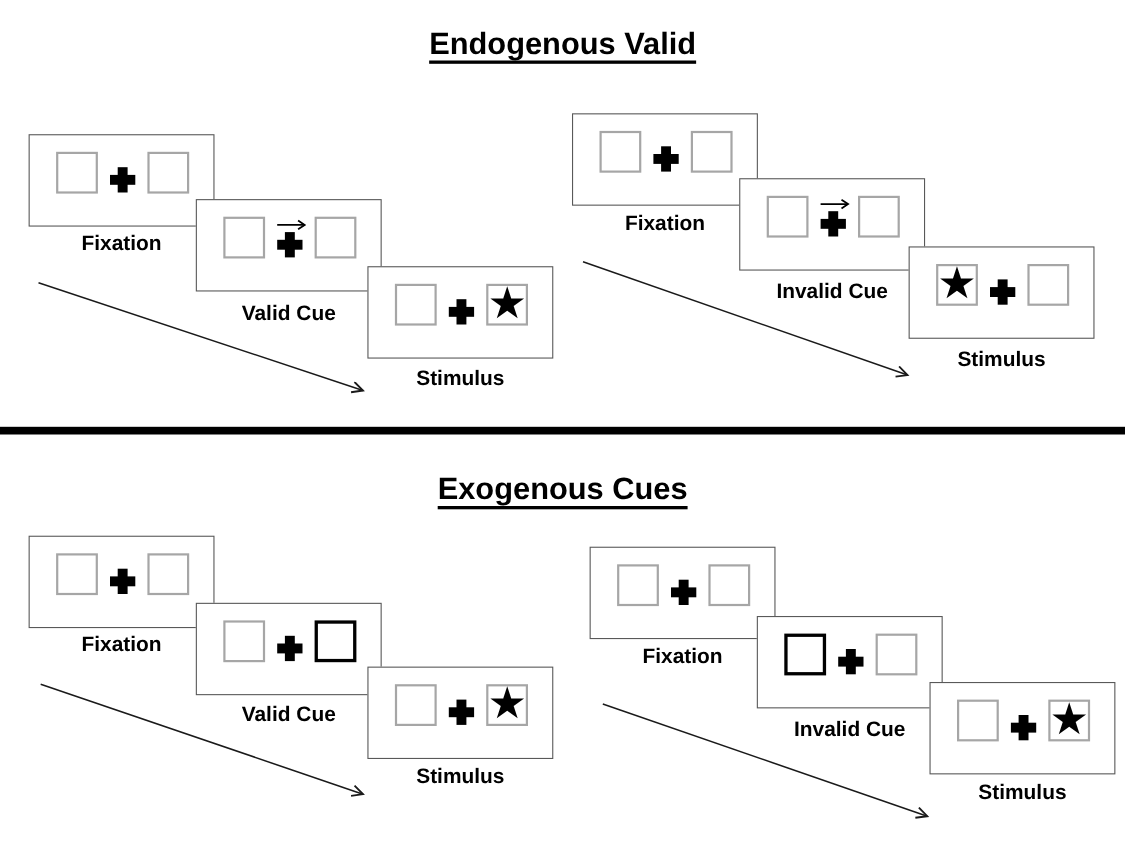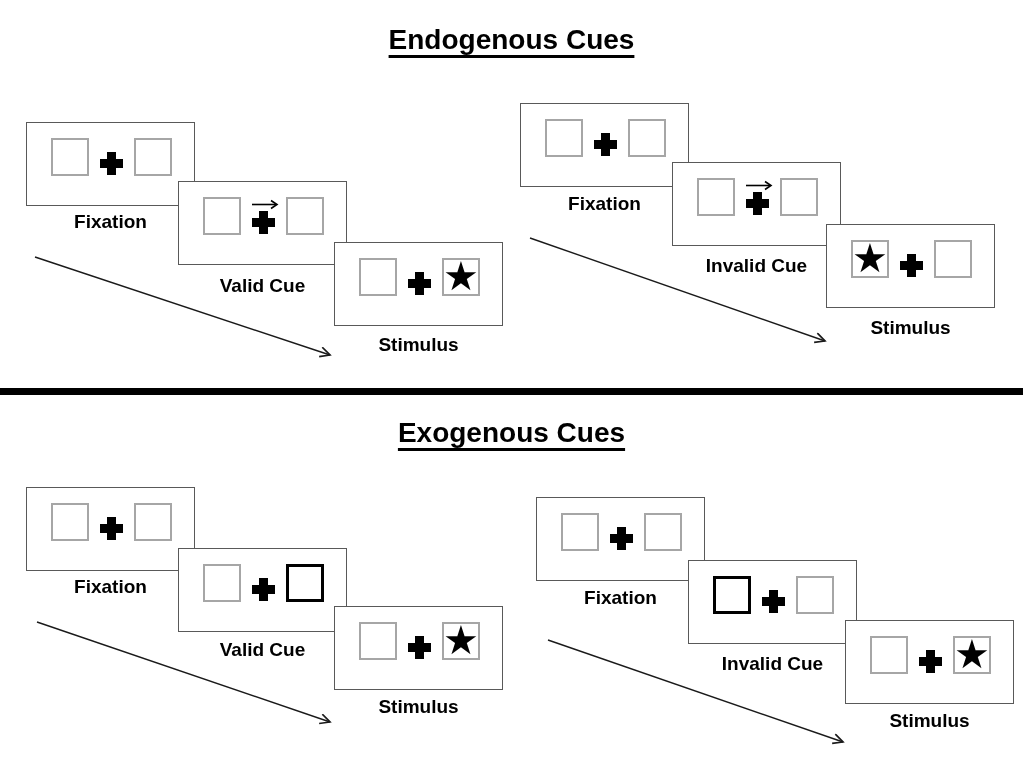--- a/index.html
+++ b/index.html
@@ -48,22 +48,22 @@
   .cross i{position:absolute;left:0;top:7px;width:23px;height:9px;background:#000;}
   .cross b{position:absolute;left:7px;top:0;width:9px;height:23px;background:#000;}
   .cue-arrow{position:absolute;left:72px;top:16px;}
   .cue-arrow line,.cue-arrow path{stroke:#000;stroke-width:1.6;fill:none;}
   .overlay{position:absolute;left:0;top:0;z-index:0;}
   .overlay line{stroke:#1a1a1a;stroke-width:1.4;}
 </style>
 </head>
 <body>
 
-<h1 class="sec-title" style="top:24px">Endogenous Cues</h1>
-<h1 class="sec-title" style="top:417px">Exogenous Cues</h1>
+<h1 class="sec-title" style="top:24px">Endogenous Valid</h1>
+<h1 class="sec-title" style="top:429px">Exogenous Cues</h1>
 
 <div class="divider"></div>
 
 <svg class="overlay" width="1023" height="767">
   <defs>
     <marker id="ah" markerWidth="10" markerHeight="9" refX="7.5" refY="4" orient="auto">
       <path d="M0.5,0.5 L7.5,4 L0.5,7.5" fill="none" stroke="#1a1a1a" stroke-width="1.2"></path>
     </marker>
   </defs>
   <g>

